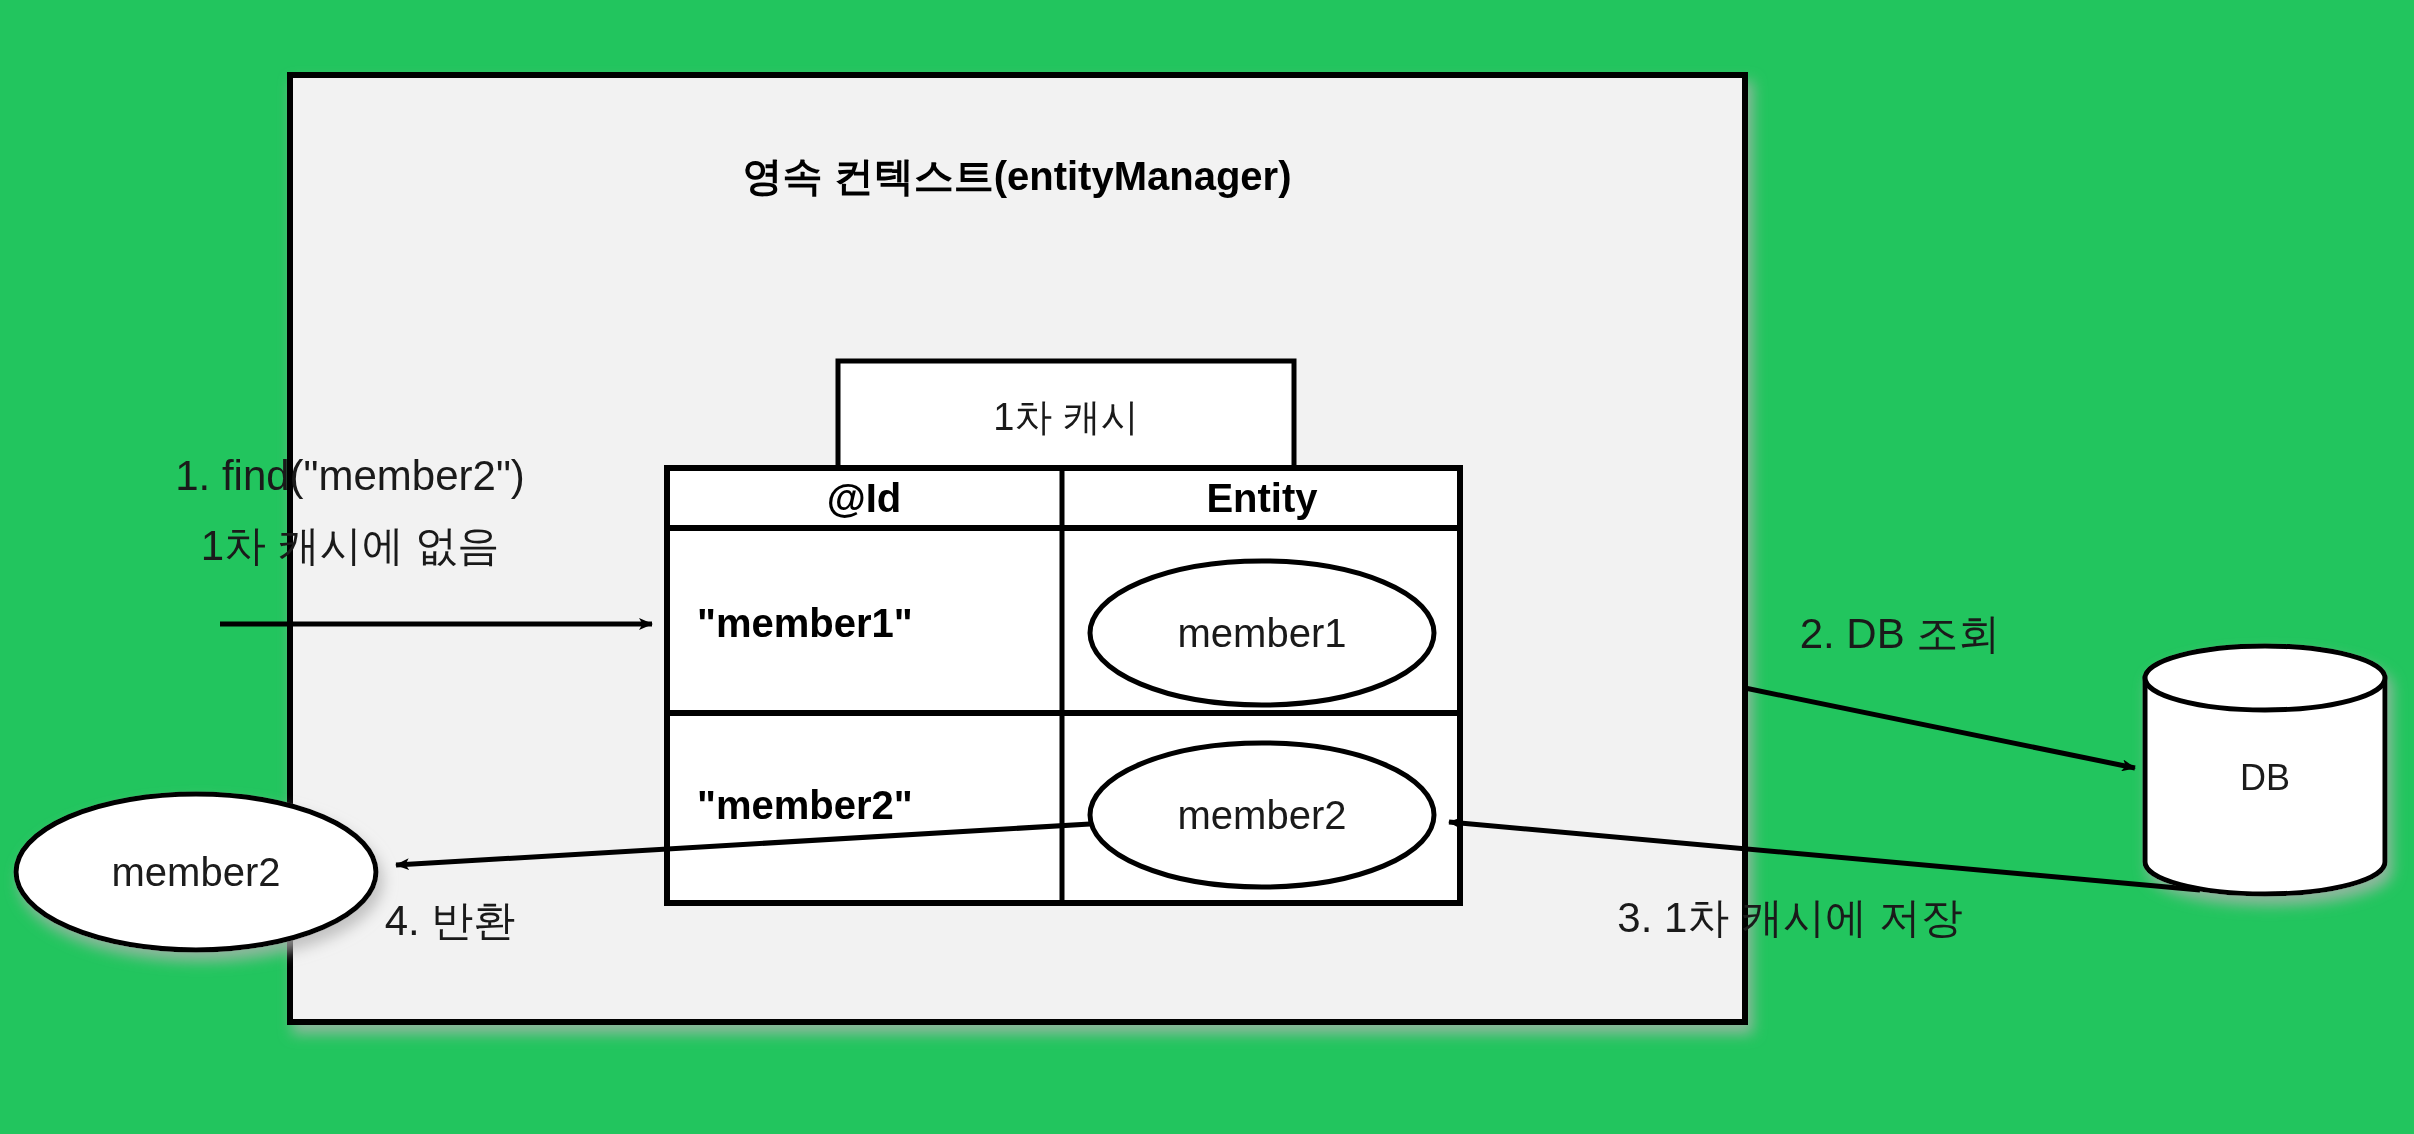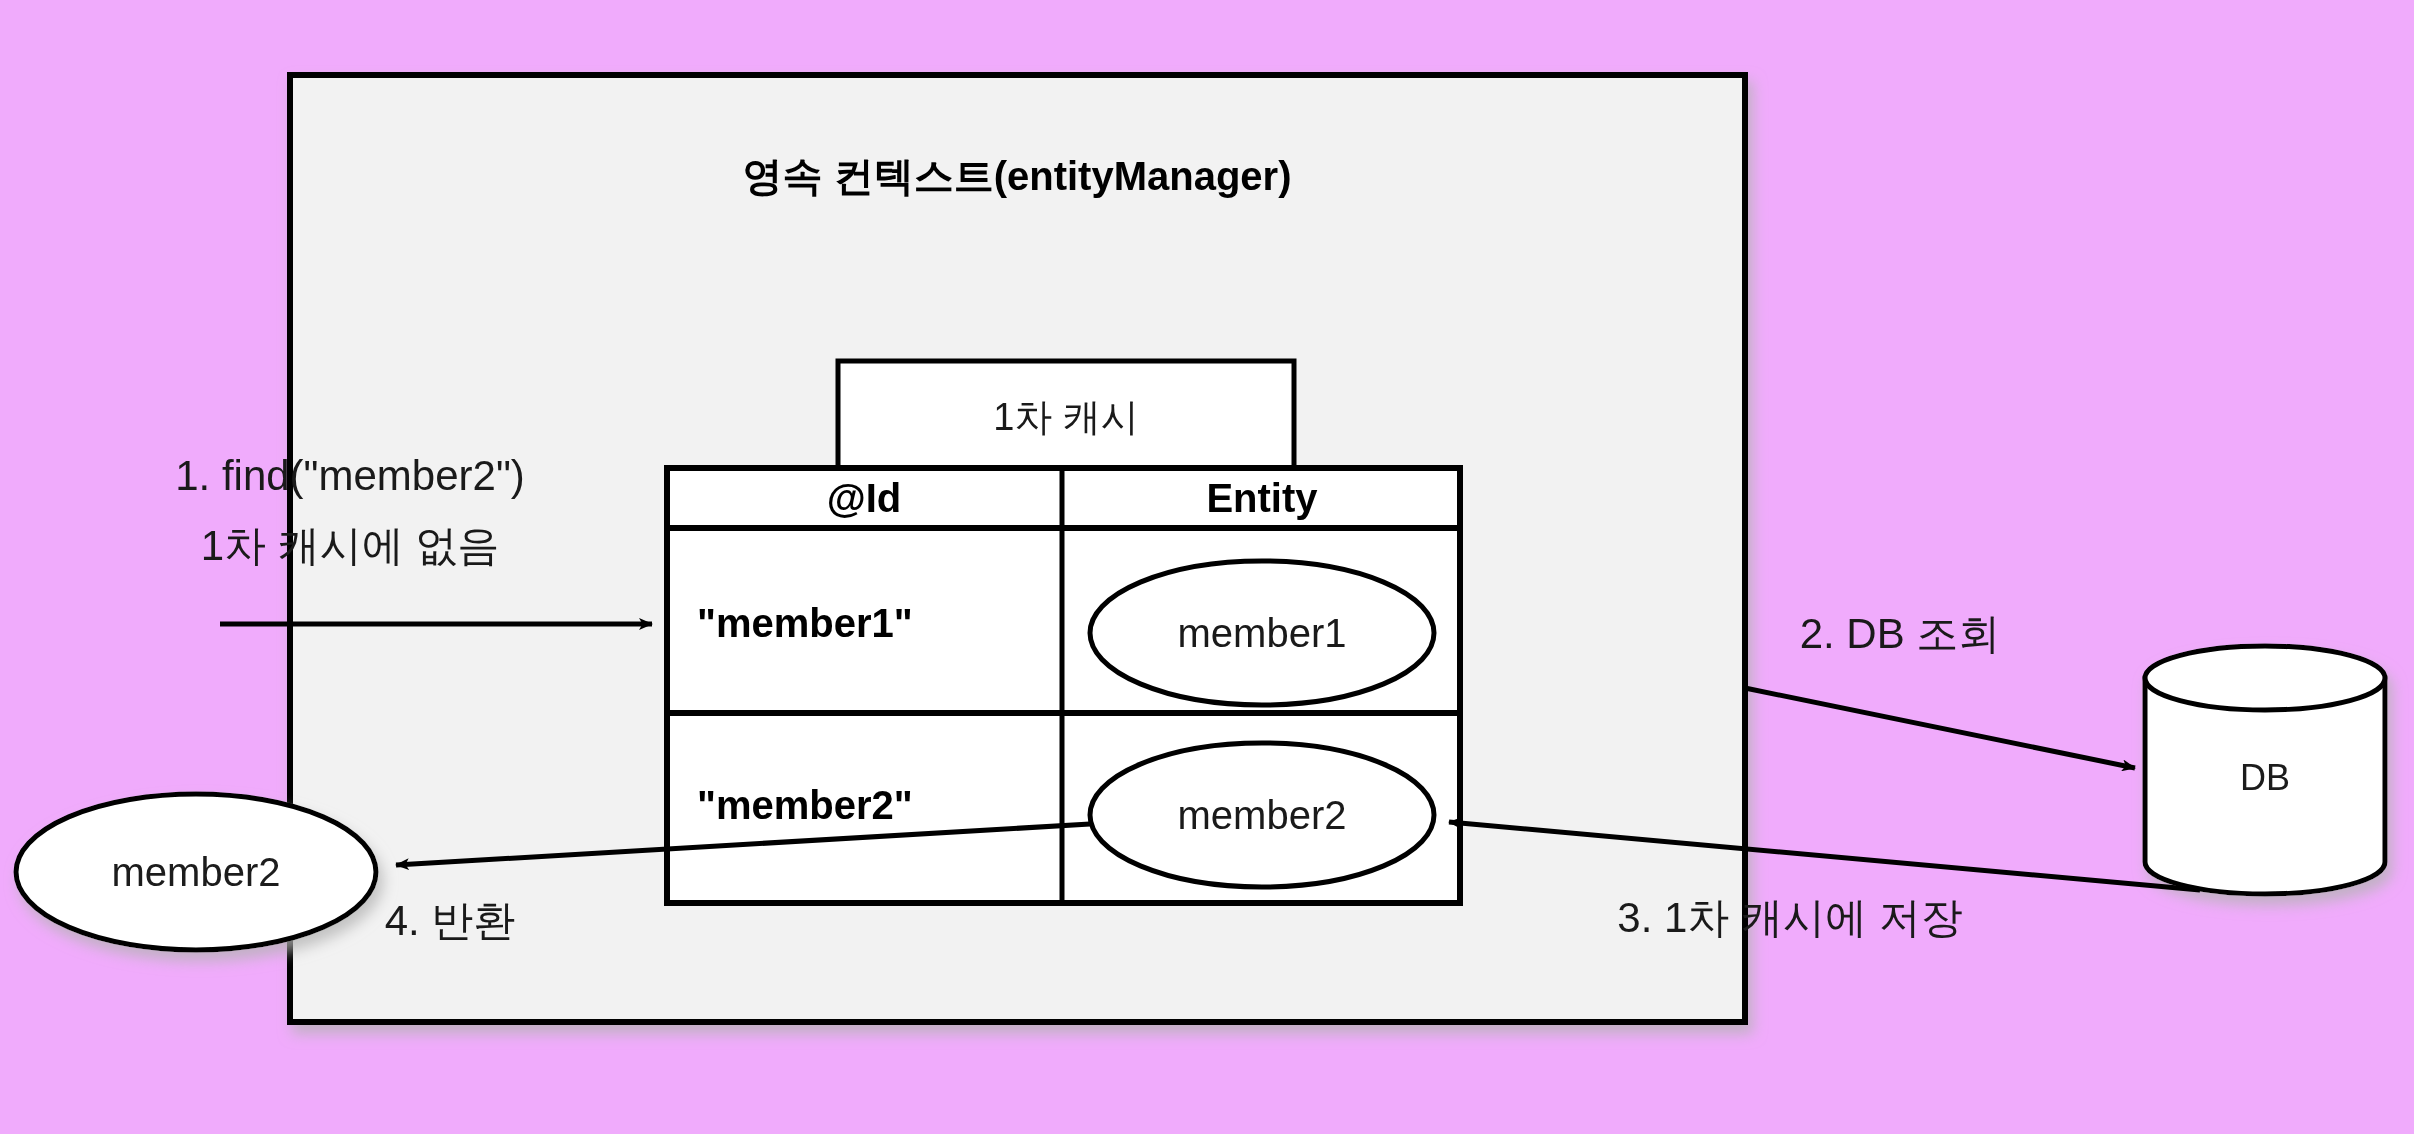--- a/index.html
+++ b/index.html
@@ -13,21 +13,21 @@
     position: relative;
     overflow: hidden;
     font-family: "Liberation Sans", "DejaVu Sans", sans-serif;
   }
   #stage {
     position: absolute;
     left: 0;
     top: 0;
     width: 2414px;
     height: 1134px;
-    background: #f0abfc;
+    background: #22c55e;
     text-align: center;
   }
   #diagram-svg {
     position: absolute;
     left: 0;
     top: 0;
     width: 2414px;
     height: 1134px;
   }
   .ctx-box-text {

